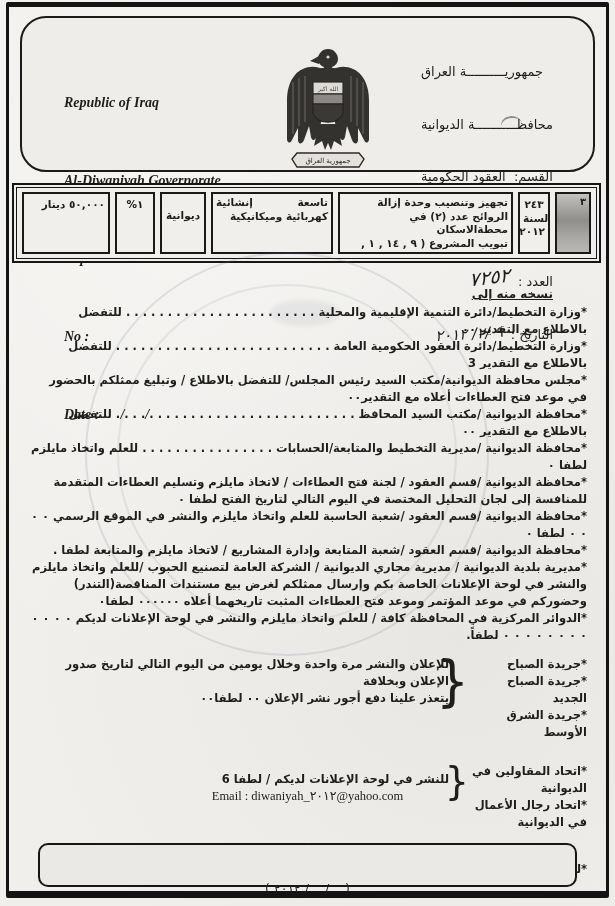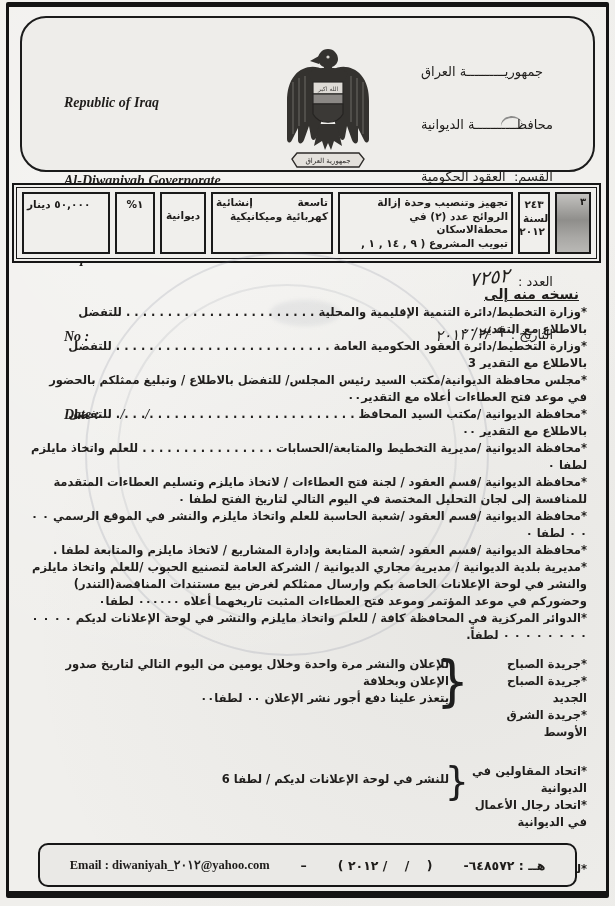--- a/index.html
+++ b/index.html
@@ -41,49 +41,49 @@
        line-height:13.5px;direction:rtl;text-align:right;padding:2px 3px;overflow:hidden;}
   .cell-serial{width:36px;position:relative;
        background:linear-gradient(180deg,#c3c2bf 0%,#8f8e8b 45%,#a9a8a5 75%,#b9b8b5 100%);}
   .cell-serial .serial-no{position:absolute;top:1px;right:3px;font-size:10px;}
   .cell-ref{width:32px;text-align:center;padding-top:4px;}
   .cell-desc{flex:1;}
   .cell-class{width:122px;}
   .class-row{display:flex;justify-content:space-between;}
   .cell-loc{width:46px;text-align:center;padding-top:15px;}
   .cell-pct{width:40px;text-align:center;padding-top:4px;}
-  .cell-amt{width:88px;text-align:left;padding-top:4px;}
+  .cell-amt{width:88px;text-align:right;padding-top:4px;}
   .ltr{direction:ltr;unicode-bidi:isolate;}
   
   .wm1{position:absolute;left:85px;top:252px;width:400px;height:400px;border-radius:50%;
        border:2px solid rgba(105,115,135,.17);}
   .wm2{position:absolute;left:117px;top:284px;width:336px;height:336px;border-radius:50%;
        border:2px solid rgba(105,115,135,.12);}
   .wm-blob{position:absolute;left:270px;top:300px;width:70px;height:26px;border-radius:50%;
        background:rgba(110,120,140,.10);filter:blur(2px);}
   
   .body-text{position:absolute;right:28px;left:30px;top:286px;direction:rtl;
        text-align:right;font-size:11.5px;font-weight:bold;line-height:17px;color:#201e1c;}
-  .copy-heading{display:inline-block;text-decoration:underline;font-size:14px;
-       margin-right:8px;margin-bottom:1px;}
+  .copy-heading{display:inline-block;text-decoration:underline;font-size:12px;
+       margin-right:34px;margin-bottom:1px;}
   .bracket-group{display:flex;direction:rtl;align-items:flex-start;margin-top:12px;}
   .bg-items{width:118px;flex:none;}
   .bg-brace{flex:none;width:20px;text-align:center;color:#1e1e1e;
        font-family:"DejaVu Sans",sans-serif;font-weight:normal;}
   .brace-3{font-size:52px;line-height:50px;transform:scaleY(1.05);}
   .brace-2{font-size:38px;line-height:36px;transform:scaleY(1.05);}
   .bg-notes{flex:1;padding-left:4px;}
   .group2{margin-top:22px;}
   .group2 .bg-notes{padding-top:8px;}
   .final-line{margin-top:30px;}
   
   .footer-box{position:absolute;left:38px;right:38px;top:843px;height:40px;
        border:2.5px solid #161616;border-radius:10px;background:#eae9e6;
        display:flex;align-items:center;justify-content:center;gap:31px;
-       font-size:12.5px;font-weight:bold;white-space:pre;}
+       font-size:12.5px;font-weight:normal;white-space:pre;flex-direction:column;}
   .ft-email{font-family:"Liberation Serif",serif;}
   .rtl{direction:rtl;unicode-bidi:isolate;}
 </style>
 </head>
 <body>
 
 <div class="paper">
   <div class="page-border"></div>
 
   <div class="header-box">

